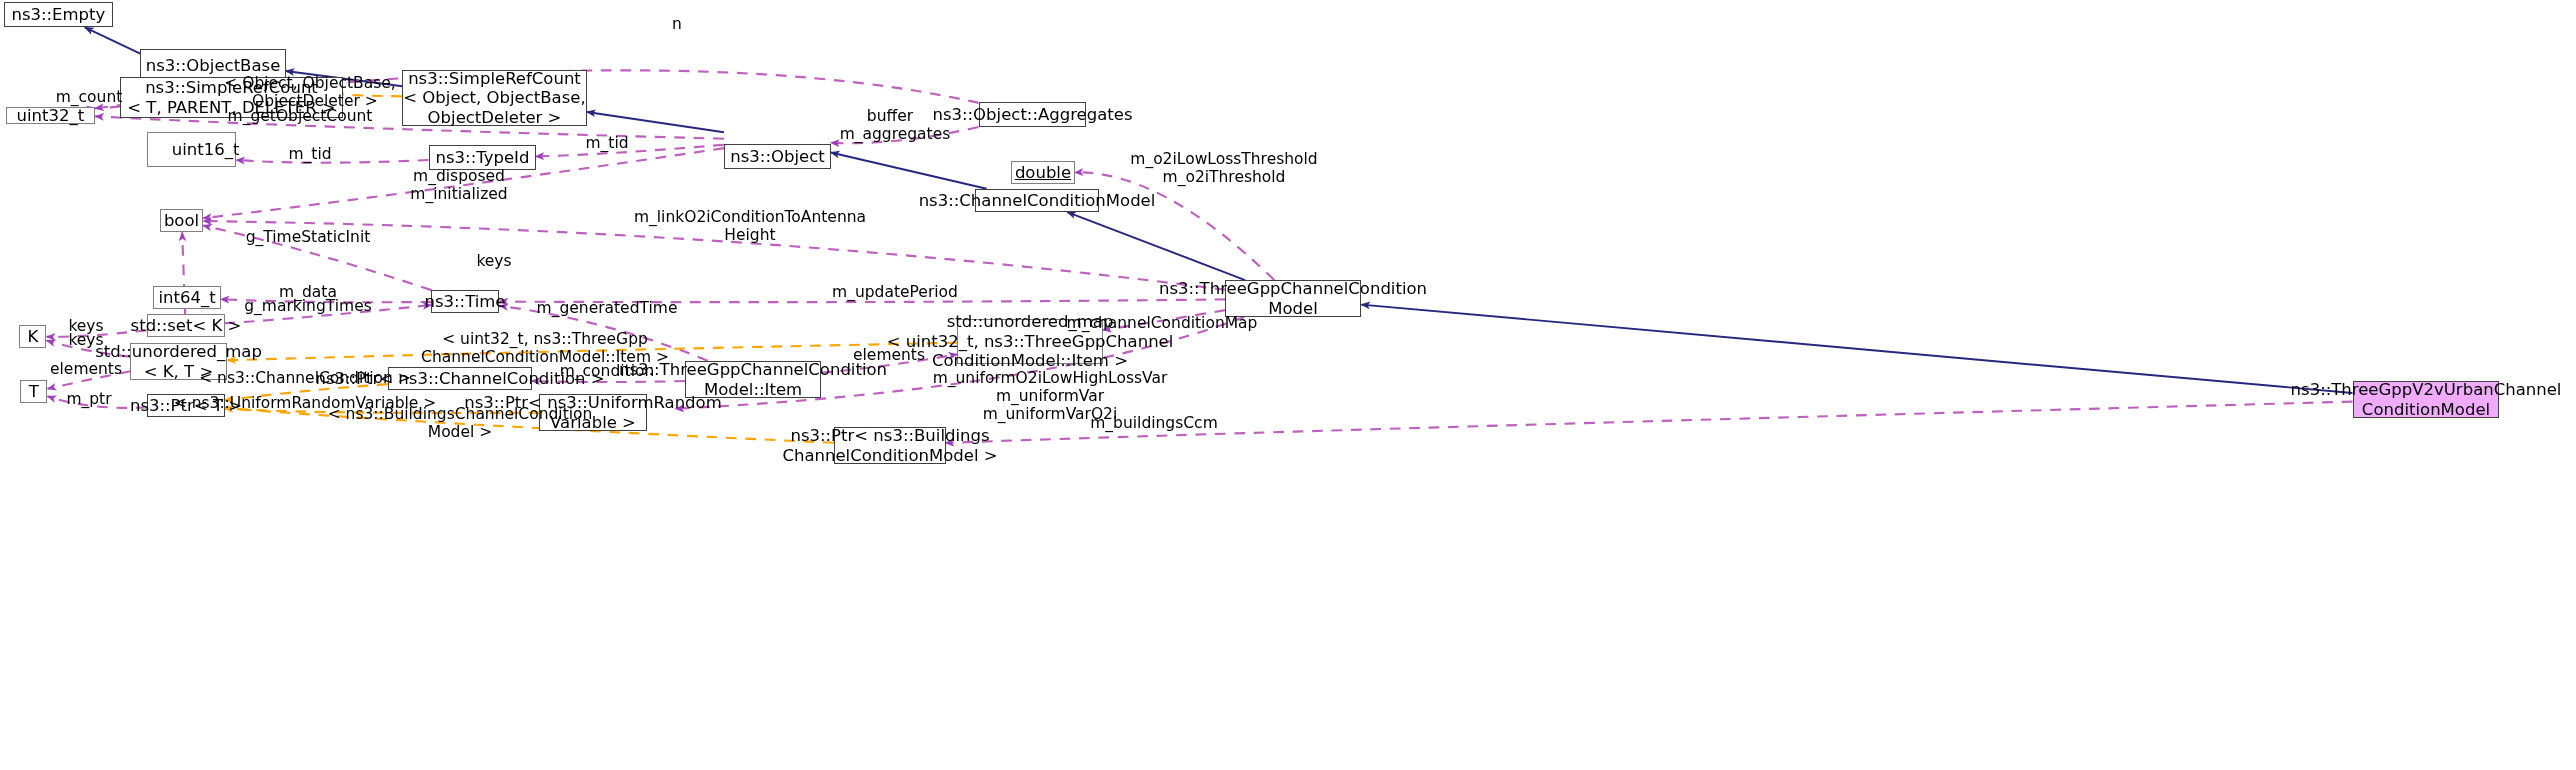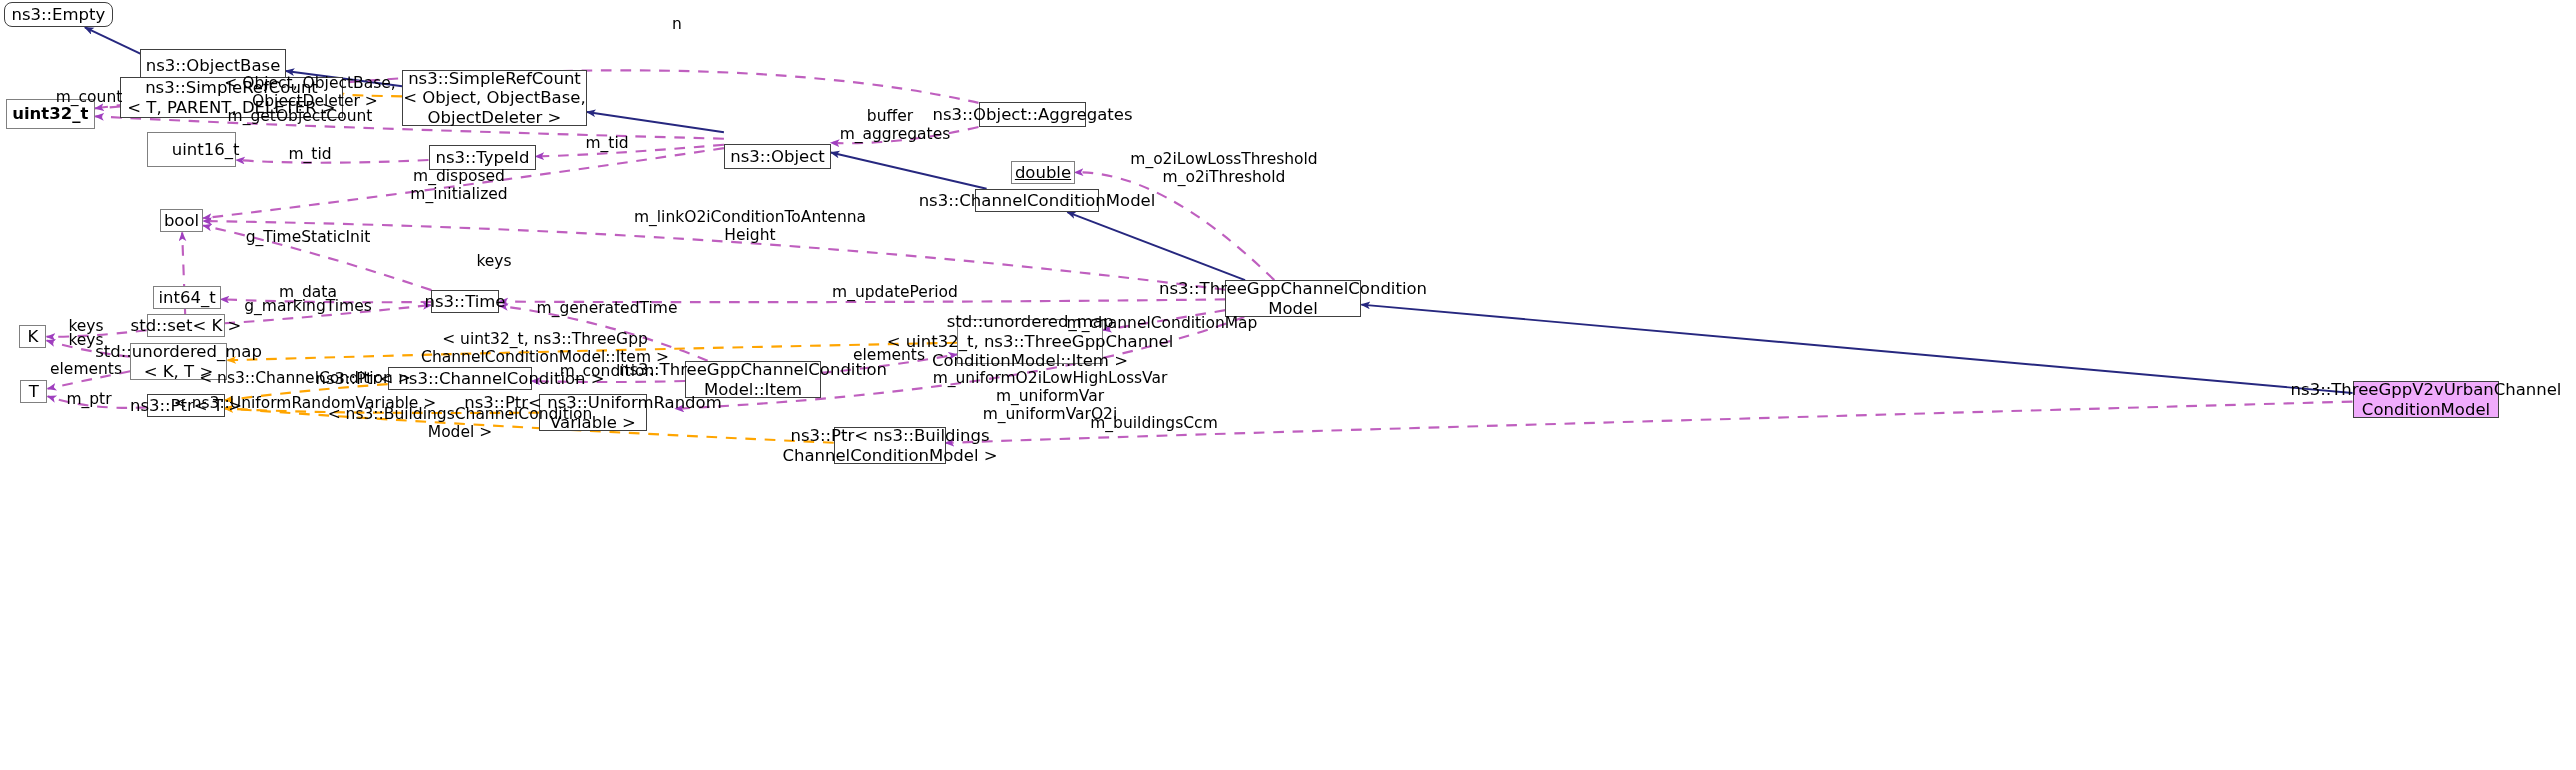--- a/index.html
+++ b/index.html
@@ -103,25 +103,25 @@
         <path d="M399,395.1194968553459 Q314,401 231,411.7967479674797" fill="none" stroke="#ffa500" stroke-width="2.2" stroke-dasharray="11,9" marker-end="url(#ah-tpl)"></path>
         <path d="M555,424.4501607717042 Q314,426 231,419.9268292682927" fill="none" stroke="#ffa500" stroke-width="2.2" stroke-dasharray="11,9" marker-end="url(#ah-tpl)"></path>
         <path d="M858,455.40112994350284 Q473,438 231,419.97872340425533" fill="none" stroke="#ffa500" stroke-width="2.2" stroke-dasharray="11,9" marker-end="url(#ah-tpl)"></path>
         <path d="M705,391.8666666666667 Q625,394 547,391.94736842105266" fill="none" stroke="#bf5fbf" stroke-width="2.2" stroke-dasharray="11,9" marker-end="url(#ah-use)"></path>
         <path d="M1280.468085106383,326 Q1081,401 695,420.469298245614" fill="none" stroke="#bf5fbf" stroke-width="2.2" stroke-dasharray="11,9" marker-end="url(#ah-use)"></path>
         <path d="M2421,413.0642201834862 Q1188,447 973,455.6788990825688" fill="none" stroke="#bf5fbf" stroke-width="2.2" stroke-dasharray="11,9" marker-end="url(#ah-use)"></path>
         <path d="M2421,404.3047210300429 Q1913.5,359 1401,313.2489270386266" fill="none" stroke="#26277f" stroke-width="2" marker-end="url(#ah-inh)"></path>
       </g>
   </svg>
   <div id="node-layer">
-      <div class="node strong" style="left: 3.9px; top: 1.9px; width: 109px; height: 25px; border-radius: 8px;">ns3::Empty</div>
+      <div class="node strong" style="left: 3.9px; top: 1.9px; width: 109px; height: 25px;">ns3::Empty</div>
       <div class="node strong" style="left: 140px; top: 49px; width: 146px; height: 33px;">ns3::ObjectBase</div>
       <div class="node strong" style="left: 120px; top: 77px; width: 223px; height: 41px;">ns3::SimpleRefCount
 &lt; T, PARENT, DELETER &gt;</div>
-      <div class="node" style="left: 5.8px; top: 99px; width: 89px; height: 30px; font-weight: bold;">uint32_t</div>
+      <div class="node" style="left: 5.8px; top: 107px; width: 89px; height: 17px;">uint32_t</div>
       <div class="node strong" style="left: 402px; top: 70px; width: 185px; height: 56px;">ns3::SimpleRefCount
 &lt; Object, ObjectBase,
 ObjectDeleter &gt;</div>
       <div class="node" style="left: 147px; top: 132px; width: 89px; height: 35px; padding-left: 32px;">uint16_t</div>
       <div class="node strong" style="left: 429px; top: 145px; width: 107px; height: 25px;">ns3::TypeId</div>
       <div class="node strong" style="left: 724px; top: 127px; width: 107px; height: 25px; margin-top: 17px;">ns3::Object</div>
       <div class="node strong" style="left: 979px; top: 102px; width: 107px; height: 25px;">ns3::Object::Aggregates</div>
       <div class="node" style="left: 1011px; top: 161px; width: 64px; height: 23px; text-decoration: underline;">double</div>
       <div class="node" style="left: 160px; top: 209px; width: 43px; height: 23px;">bool</div>
       <div class="node strong" style="left: 975px; top: 189px; width: 124px; height: 23px;">ns3::ChannelConditionModel</div>

